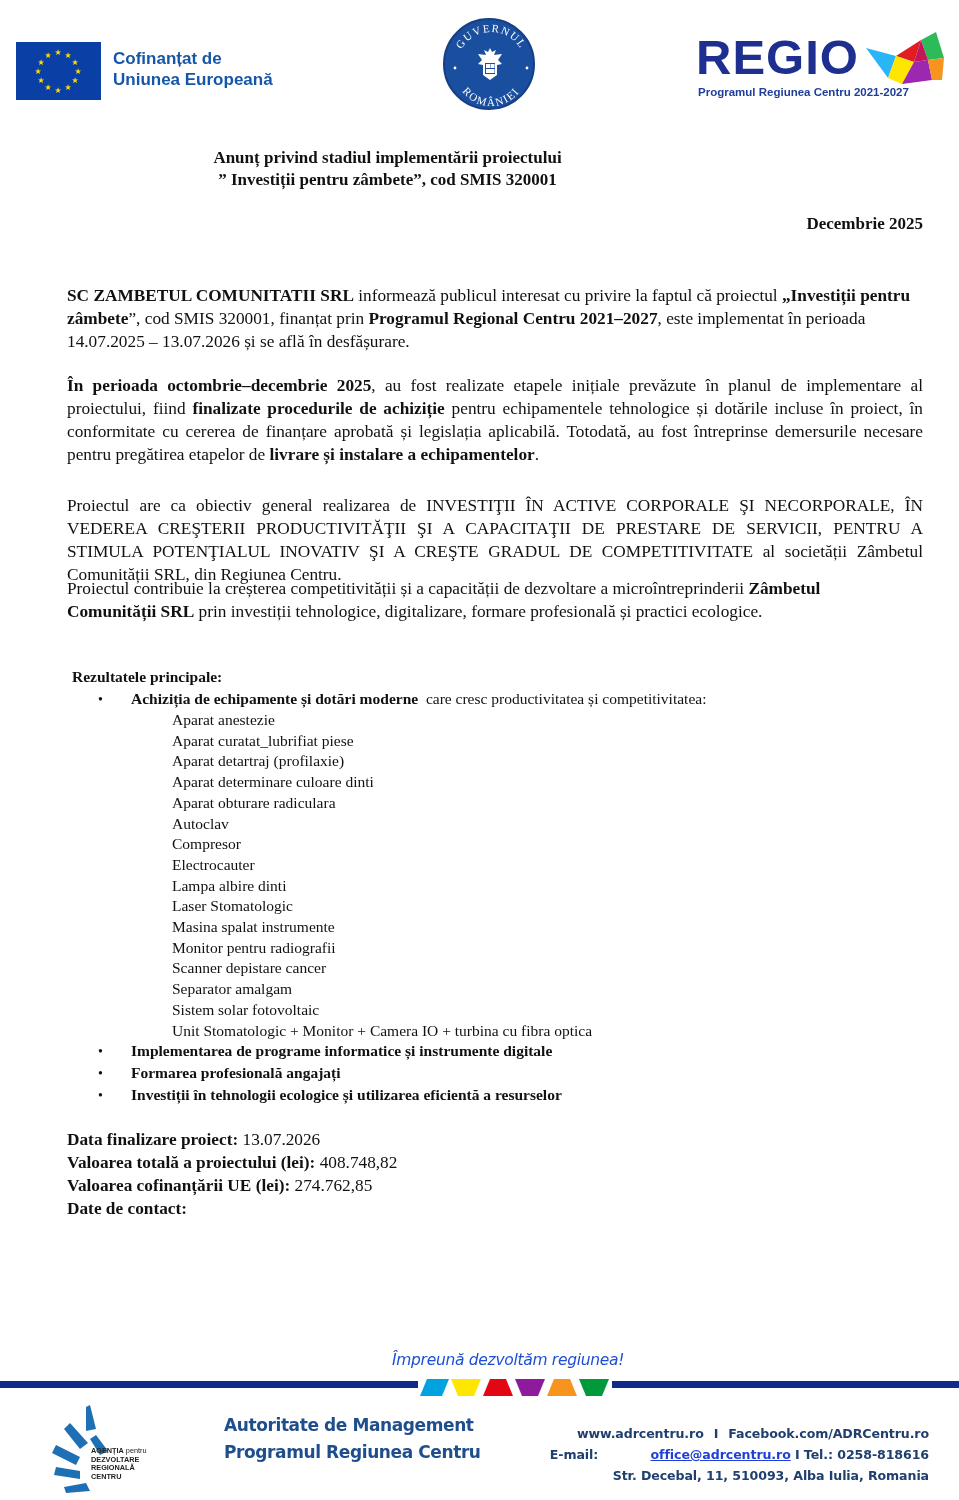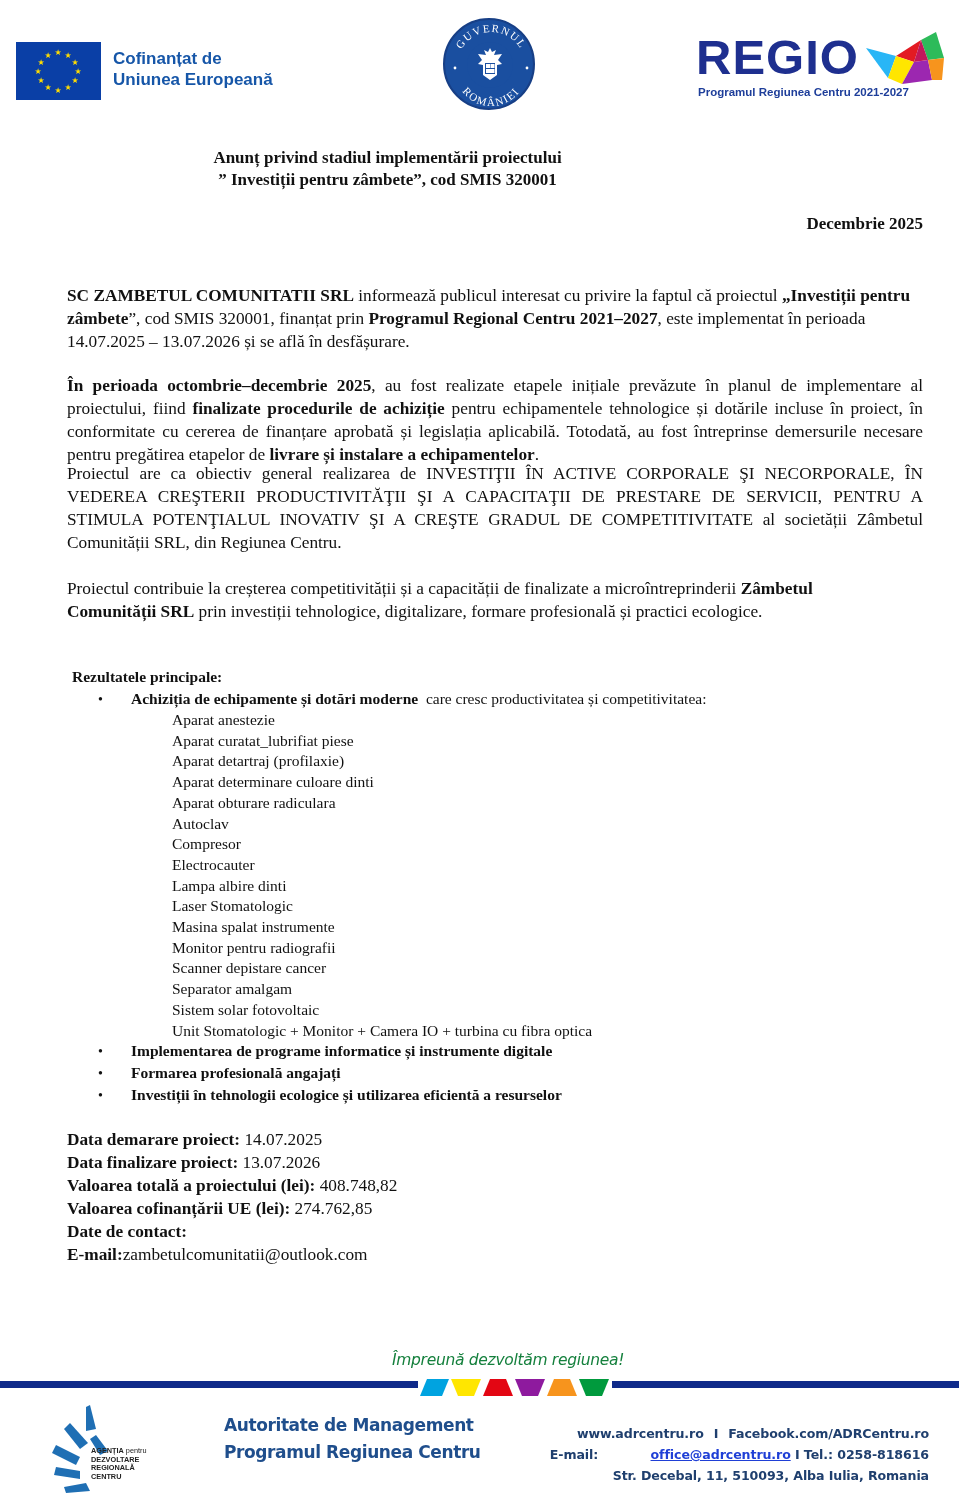--- a/index.html
+++ b/index.html
@@ -29,21 +29,21 @@
   b { font-weight: bold; }
 
   .results-h { position: absolute; left: 72px; top: 668px; font-weight: bold; font-size: 15.5px; }
   .bullet-row { position: absolute; left: 98px; font-size: 15.5px; line-height: 20px; white-space: nowrap; }
   .bullet-row .dot { display: inline-block; width: 33px; font-size: 14px; }
   .equip-list { position: absolute; left: 172px; top: 710px; font-size: 15.5px; line-height: 20.7px; }
 
   .meta { position: absolute; left: 67px; top: 1128px; font-size: 17.3px; line-height: 23px; }
 
   
-  .slogan { position: absolute; left: 392px; top: 1351px; font-family: "DejaVu Sans", sans-serif; font-style: italic; font-size: 15.5px; color: #15803d; letter-spacing: -0.3px; }
+  .slogan { position: absolute; left: 392px; top: 1351px; font-family: "DejaVu Sans", sans-serif; font-style: italic; font-size: 15.5px; color: #1d4ed8; letter-spacing: -0.3px; }
   .footer-bar { position: absolute; left: 0; top: 1381px; width: 959px; height: 7px; background: #0f2a8a; }
   .color-band { position: absolute; left: 418px; top: 1378px; width: 194px; height: 19px; }
 
   .adr-logo { position: absolute; left: 50px; top: 1405px; width: 130px; height: 90px; }
   .adr-logo-text { position: absolute; left: 91px; top: 1447px; font-family: "Liberation Sans", sans-serif; font-weight: bold; font-size: 7.3px; line-height: 8.6px; color: #222; text-align: left; width: 82px; }
   .adr-title { position: absolute; left: 186px; top: 1412px; font-family: "DejaVu Sans", sans-serif; font-weight: bold; font-size: 17px; line-height: 27px; color: #1f4e8c; letter-spacing: -0.4px; margin-left: 38px; }
   .contact { position: absolute; right: 30px; top: 1423px; text-align: right; font-family: "DejaVu Sans", sans-serif; font-weight: bold; font-size: 12.6px; line-height: 21px; color: #1f3f6e; letter-spacing: -0.1px; }
   .contact a { color: #1f3fd6; text-decoration: underline; margin-left: 48px; }
 </style>
 </head>
@@ -112,26 +112,26 @@
 <div class="date-right">Decembrie 2025</div>
 
 <div class="p" style="top:284px;">
   <b>SC ZAMBETUL COMUNITATII  SRL</b><span> informează publicul interesat cu privire la faptul că proiectul </span><b>„Investiții pentru zâmbete</b><span>”, cod SMIS 320001, finanțat prin </span><b>Programul Regional Centru 2021–2027</b><span>, este implementat în perioada 14.07.2025 – 13.07.2026 și se află în desfășurare.</span>
 </div>
 
 <div class="p justify" style="top:374px;">
   <b>În perioada octombrie–decembrie 2025</b><span>, au fost realizate etapele inițiale prevăzute în planul de implementare al proiectului, fiind </span><b>finalizate procedurile de achiziție</b><span> pentru echipamentele tehnologice și dotările incluse în proiect, în conformitate cu cererea de finanțare aprobată și legislația aplicabilă. Totodată, au fost întreprinse demersurile necesare pentru pregătirea etapelor de </span><b>livrare și instalare a echipamentelor</b><span>.</span>
 </div>
 
-<div class="p justify" style="top:462px;">
+<div class="p justify" style="top:494px;">
   <span>Proiectul are ca obiectiv general realizarea de INVESTIŢII ÎN ACTIVE CORPORALE ŞI NECORPORALE, ÎN VEDEREA CREŞTERII PRODUCTIVITĂŢII ŞI A CAPACITAŢII DE PRESTARE DE SERVICII, PENTRU A STIMULA POTENŢIALUL INOVATIV ŞI A CREŞTE GRADUL DE COMPETITIVITATE al societății Zâmbetul Comunității SRL, din Regiunea Centru.</span>
 </div>
 
 <div class="p" style="top:577px; width:820px;">
-  <span>Proiectul contribuie la creșterea competitivității și a capacității de finalizate a microîntreprinderii </span><b>Zâmbetul Comunității SRL</b><span> prin investiții tehnologice, digitalizare, formare profesională și practici ecologice.</span>
+  <span>Proiectul contribuie la creșterea competitivității și a capacității de dezvoltare a microîntreprinderii </span><b>Zâmbetul Comunității SRL</b><span> prin investiții tehnologice, digitalizare, formare profesională și practici ecologice.</span>
 </div>
 
 <div class="results-h">Rezultatele principale:</div>
 
 <div class="bullet-row" style="top:689px;">
   <span class="dot">•</span><b>Achiziția de echipamente și dotări moderne</b><span style="white-space:pre">  care cresc productivitatea și competitivitatea:</span>
 </div>
 
 <div class="equip-list">
   <div>Aparat anestezie</div>
@@ -156,26 +156,24 @@
   <span class="dot">•</span><b>Implementarea de programe informatice și instrumente digitale</b>
 </div>
 <div class="bullet-row" style="top:1063px;">
   <span class="dot">•</span><b>Formarea profesională angajați</b>
 </div>
 <div class="bullet-row" style="top:1085px;">
   <span class="dot">•</span><b>Investiții în tehnologii ecologice și utilizarea eficientă a resurselor</b>
 </div>
 
 <div class="meta">
-  <div><b>Data demarare proiect:</b><span> 14.07.2025</span></div>
   <div><b>Data finalizare proiect:</b><span> 13.07.2026</span></div>
   <div><b>Valoarea totală a proiectului (lei):</b><span> 408.748,82</span></div>
   <div><b>Valoarea cofinanțării UE (lei):</b><span> 274.762,85</span></div>
   <div><b>Date de contact:</b></div>
-  <div><b>E-mail:</b><span>zambetulcomunitatii@outlook.com</span></div>
 </div>
 
 <div class="slogan">Împreună dezvoltăm regiunea!</div>
 <div class="footer-bar"></div>
 <svg class="color-band" viewBox="0 0 194 19">
   <rect x="0" y="0" width="194" height="19" fill="#ffffff"></rect>
   <polygon points="9,1 31,1 24,18 2,18" fill="#00a3e0" transform="scale(1)"></polygon>
   <polygon points="33,1 63,1 56,18 40,18" fill="#ffe600"></polygon>
   <polygon points="72,1 88,1 95,18 65,18" fill="#e30613"></polygon>
   <polygon points="97,1 127,1 120,18 104,18" fill="#8e1a9e"></polygon>

